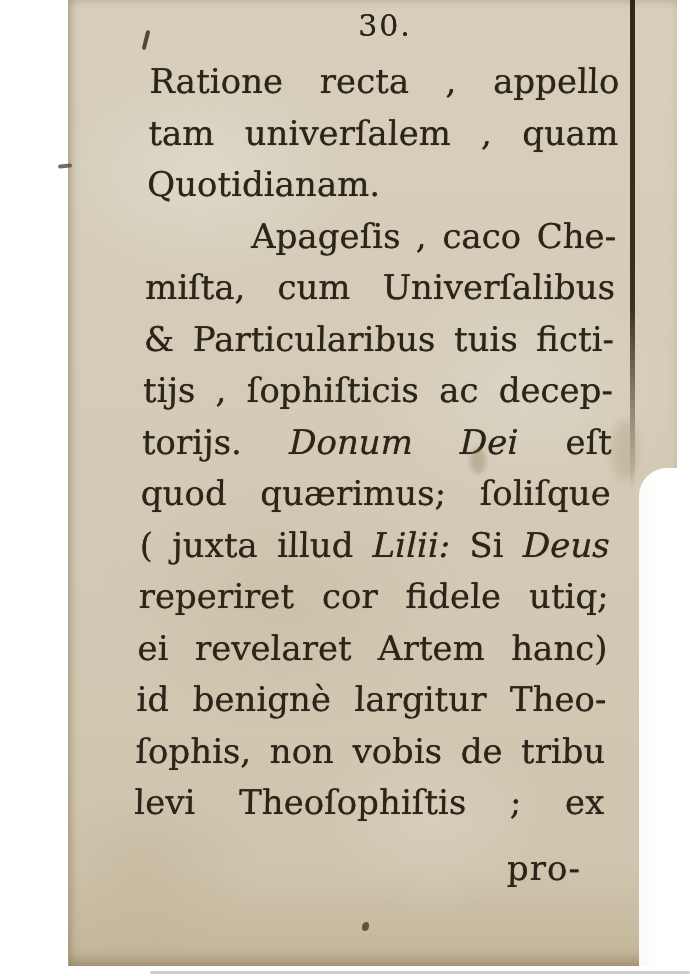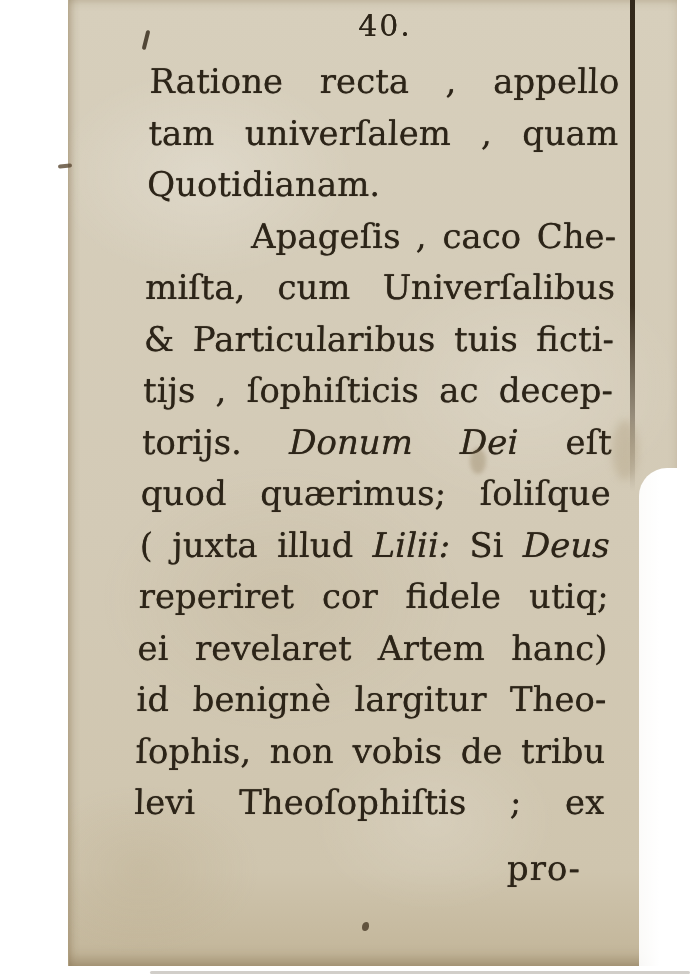--- a/index.html
+++ b/index.html
@@ -102,21 +102,21 @@
 <body>
 
 <div class="scan">
 
   <div class="paper"></div>
 
   <div class="gutter-line"></div>
   <div class="edge-cut"></div>
   <div class="scan-line"></div>
 
-  <div class="page-number">40.</div>
+  <div class="page-number">30.</div>
 
   <div class="text-block">
 
     <div class="line"><span>Ratione recta , appello</span></div>
 
     <div class="line"><span>tam univerſalem , quam</span></div>
 
     <div class="line para-end"><span>Quotidianam.</span></div>
 
     <div class="line indent"><span>Apageſis , caco Che-</span></div>

